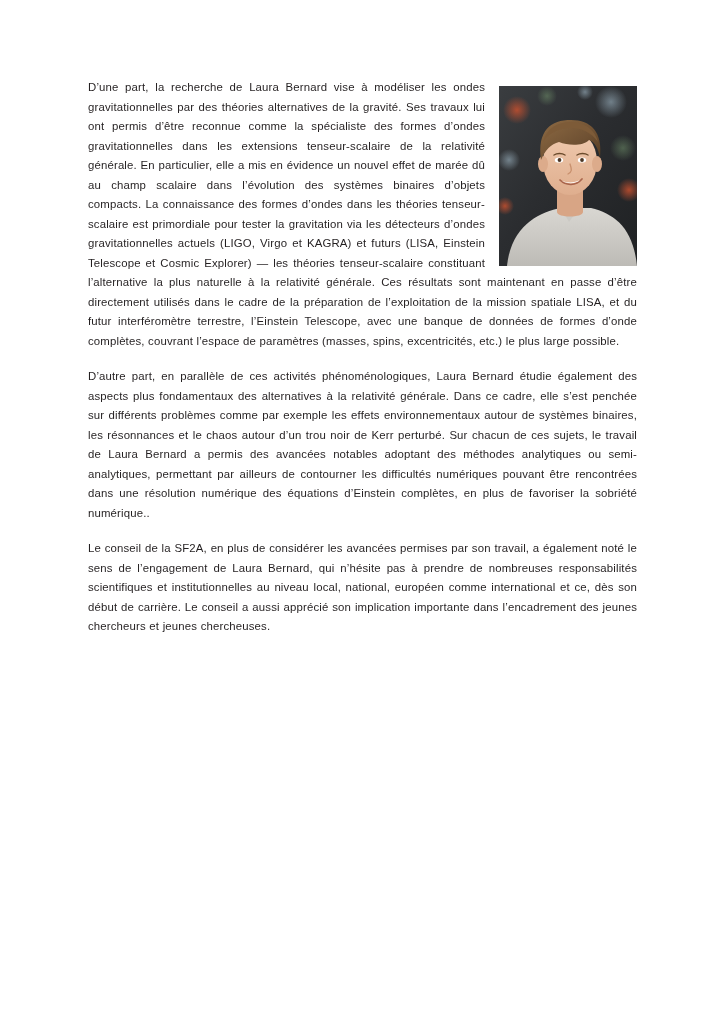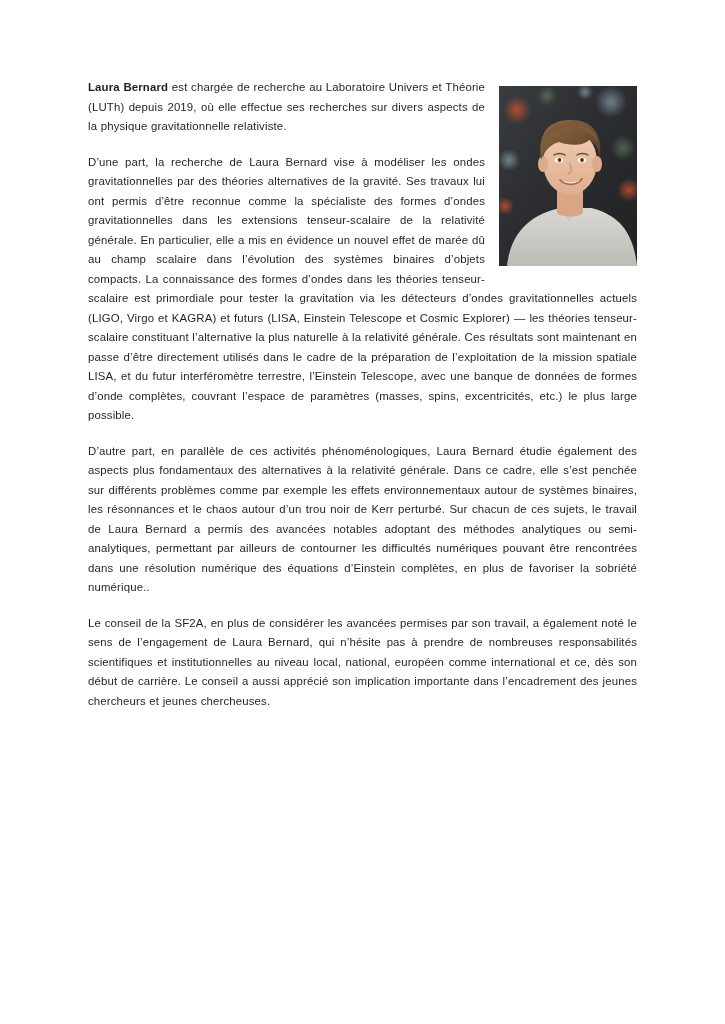--- a/index.html
+++ b/index.html
@@ -129,21 +129,20 @@
         <circle cx="83" cy="74" r="1.9" fill="#4a3524"></circle>
         <path d="M55 69 C58 67 63 67 66 69" stroke="#6b4b2c" stroke-width="1.4" fill="none" stroke-linecap="round"></path>
         <path d="M78 69 C81 67 86 67 89 69" stroke="#6b4b2c" stroke-width="1.4" fill="none" stroke-linecap="round"></path>
 
         <path d="M71 78 C73 84 73 86 69 88" stroke="#c9916e" stroke-width="1.3" fill="none" stroke-linecap="round"></path>
         <path d="M61 94 C67 100 77 100 83 93" stroke="#a9654c" stroke-width="1.7" fill="none" stroke-linecap="round"></path>
         <path d="M63 95 C68 98 77 98 81 94 C76 97 68 97 63 95 Z" fill="#ffffff"></path>
       </svg>
     </div>
 
-    <p class="doc-para"><span class="lead-name">Laura Bernard</span><span> est chargée de recherche au Laboratoire Univers et Théorie (LUTh) depuis 2019, où elle effectue ses recherches sur divers aspects de la physique gravitationnelle relativiste.</span></p>
 
     <p class="doc-para">D’une part, la recherche de Laura Bernard vise à modéliser les ondes gravitationnelles par des théories alternatives de la gravité. Ses travaux lui ont permis d’être reconnue comme la spécialiste des formes d’ondes gravitationnelles dans les extensions tenseur-scalaire de la relativité générale. En particulier, elle a mis en évidence un nouvel effet de marée dû au champ scalaire dans l’évolution des systèmes binaires d’objets compacts. La connaissance des formes d’ondes dans les théories tenseur-scalaire est primordiale pour tester la gravitation via les détecteurs d’ondes gravitationnelles actuels (LIGO, Virgo et KAGRA) et futurs (LISA, Einstein Telescope et Cosmic Explorer) — les théories tenseur-scalaire constituant l’alternative la plus naturelle à la relativité générale. Ces résultats sont maintenant en passe d’être directement utilisés dans le cadre de la préparation de l’exploitation de la mission spatiale LISA, et du futur interféromètre terrestre, l’Einstein Telescope, avec une banque de données de formes d’onde complètes, couvrant l’espace de paramètres (masses, spins, excentricités, etc.) le plus large possible.</p>
 
     <div class="clearer"></div>
 
     <p class="doc-para">D’autre part, en parallèle de ces activités phénoménologiques, Laura Bernard étudie également des aspects plus fondamentaux des alternatives à la relativité générale. Dans ce cadre, elle s’est penchée sur différents problèmes comme par exemple les effets environnementaux autour de systèmes binaires, les résonnances et le chaos autour d’un trou noir de Kerr perturbé. Sur chacun de ces sujets, le travail de Laura Bernard a permis des avancées notables adoptant des méthodes analytiques ou semi-analytiques, permettant par ailleurs de contourner les difficultés numériques pouvant être rencontrées dans une résolution numérique des équations d’Einstein complètes, en plus de favoriser la sobriété numérique..</p>
 
     <p class="doc-para">Le conseil de la SF2A, en plus de considérer les avancées permises par son travail, a également noté le sens de l’engagement de Laura Bernard, qui n’hésite pas à prendre de nombreuses responsabilités scientifiques et institutionnelles au niveau local, national, européen comme international et ce, dès son début de carrière. Le conseil a aussi apprécié son implication importante dans l’encadrement des jeunes chercheurs et jeunes chercheuses.</p>
 
   </div>

